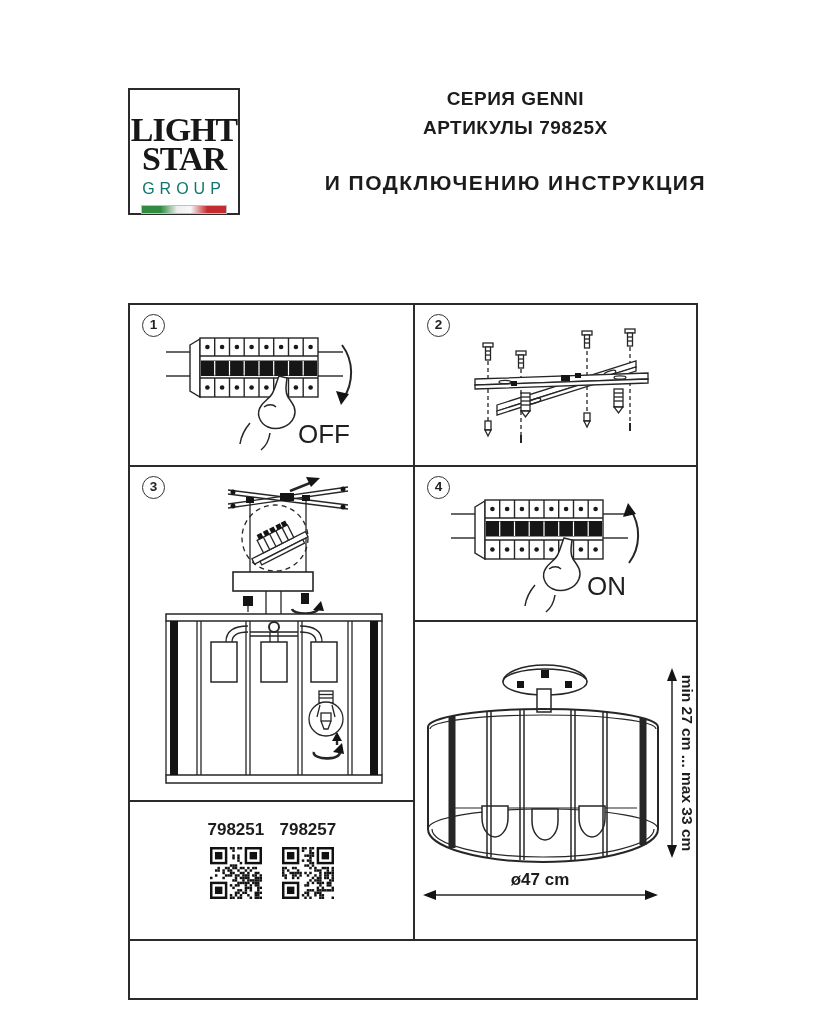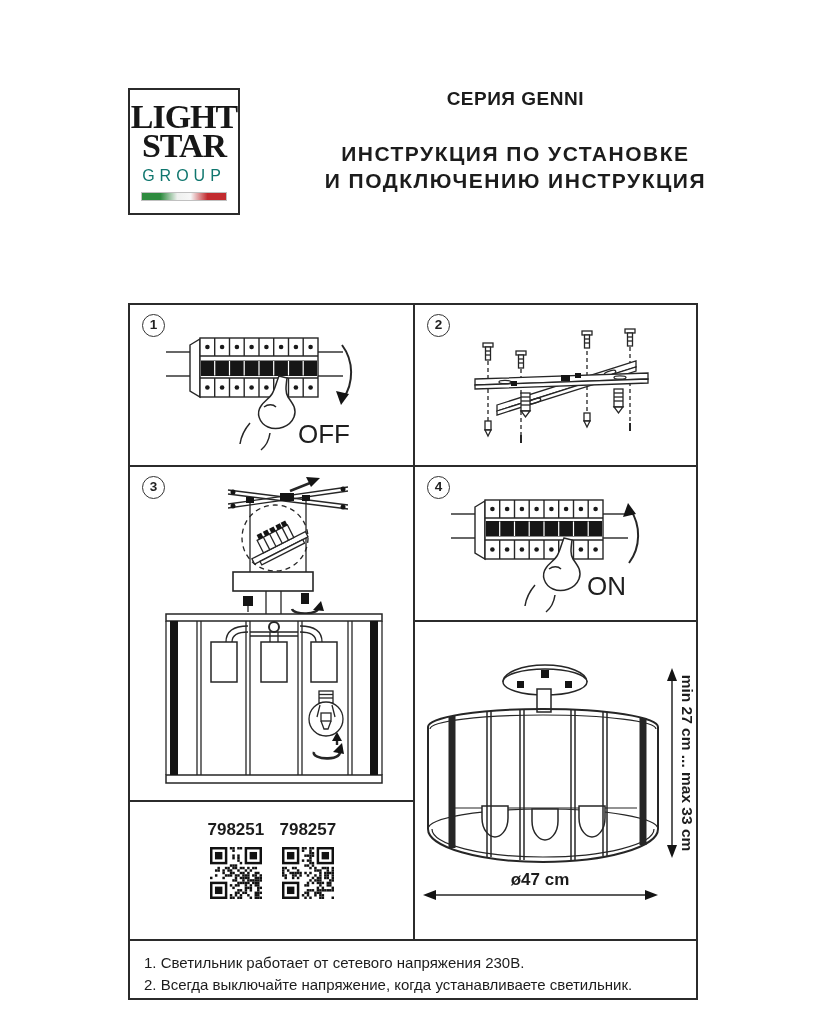--- a/index.html
+++ b/index.html
@@ -1,20 +1,20 @@
 <!DOCTYPE html>
 <html><head>
 <meta charset="utf-8">
 <style>
   html,body{margin:0;padding:0;background:#e9e9e9;}
   .page{position:relative;width:826px;height:1024px;background:#ffffff;margin:0 auto;
         font-family:"Liberation Sans",sans-serif;color:#1f1f1f;overflow:hidden;}
   
   .logo-box{position:absolute;left:128px;top:88px;width:112px;height:127px;
-            border:2px solid #2b2b2b;box-sizing:border-box;text-align:center;padding-top:12px;}
+            border:2px solid #2b2b2b;box-sizing:border-box;text-align:center;padding-top:25px;}
   .logo-word{font-family:"Liberation Serif",serif;font-weight:bold;font-size:34px;
              line-height:29px;letter-spacing:-1px;color:#171717;}
   .logo-group{font-size:16px;letter-spacing:5px;color:#0f766e;margin-top:7px;}
   .logo-flag{width:84px;height:7px;margin:7px auto 0;border:1px solid #c0c0c0;
              background:linear-gradient(90deg,#2e8b3f 0%,#2e8b3f 22%,#eef0ee 42%,#f7f7f7 58%,#c22b2f 78%,#c22b2f 100%);}
   
   .header-text{position:absolute;right:120px;top:84px;text-align:center;color:#1c1c1c;}
   .h-small{font-size:19px;font-weight:bold;letter-spacing:.5px;line-height:29px;}
   .h-big{font-size:21px;font-weight:bold;letter-spacing:1.5px;line-height:27px;}
   .h-gap{height:27px;}
@@ -43,22 +43,22 @@
 
   <div class="logo-box">
     <div class="logo-word">LIGHT</div>
     <div class="logo-word">STAR</div>
     <div class="logo-group">GROUP</div>
     <div class="logo-flag"></div>
   </div>
 
   <div class="header-text">
     <div class="h-small">СЕРИЯ GENNI</div>
+    <div class="h-small">АРТИКУЛЫ 79825X</div>
     <div class="h-gap"></div>
-    <div class="h-big">ИНСТРУКЦИЯ ПО УСТАНОВКЕ</div>
     <div class="h-big">И ПОДКЛЮЧЕНИЮ ИНСТРУКЦИЯ</div>
   </div>
 
   <div class="grid">
 
     <div class="gl" style="left:283px;top:0;width:2px;height:634px"></div>
     <div class="gl" style="left:0;top:160px;width:566px;height:2px"></div>
     <div class="gl" style="left:0;top:495px;width:285px;height:2px"></div>
     <div class="gl" style="left:283px;top:315px;width:283px;height:2px"></div>
     <div class="gl" style="left:0;top:634px;width:566px;height:2px"></div>
@@ -669,18 +669,14 @@
         <polygon points="257,236 252,223 262,223" fill="#141414" stroke="none"></polygon>
 
         <line x1="14" y1="273" x2="237" y2="273"></line>
         <polygon points="8,273 21,268 21,278" fill="#141414" stroke="none"></polygon>
         <polygon points="243,273 230,268 230,278" fill="#141414" stroke="none"></polygon>
       </g>
       <text transform="rotate(90 267 141)" x="267" y="141" text-anchor="middle" font-size="15.5" font-weight="bold" fill="#1c1c1c">min 27 cm ... max 33 cm</text>
       <text x="125" y="263" text-anchor="middle" font-size="17" font-weight="bold" fill="#1c1c1c">ø47 cm</text>
     </svg>
 
-    <div class="notes">
-      <div>1. Светильник работает от сетевого напряжения 230В.</div>
-      <div>2. Всегда выключайте напряжение, когда устанавливаете светильник.</div>
-    </div>
   </div>
 </div>
 
 </body></html>

